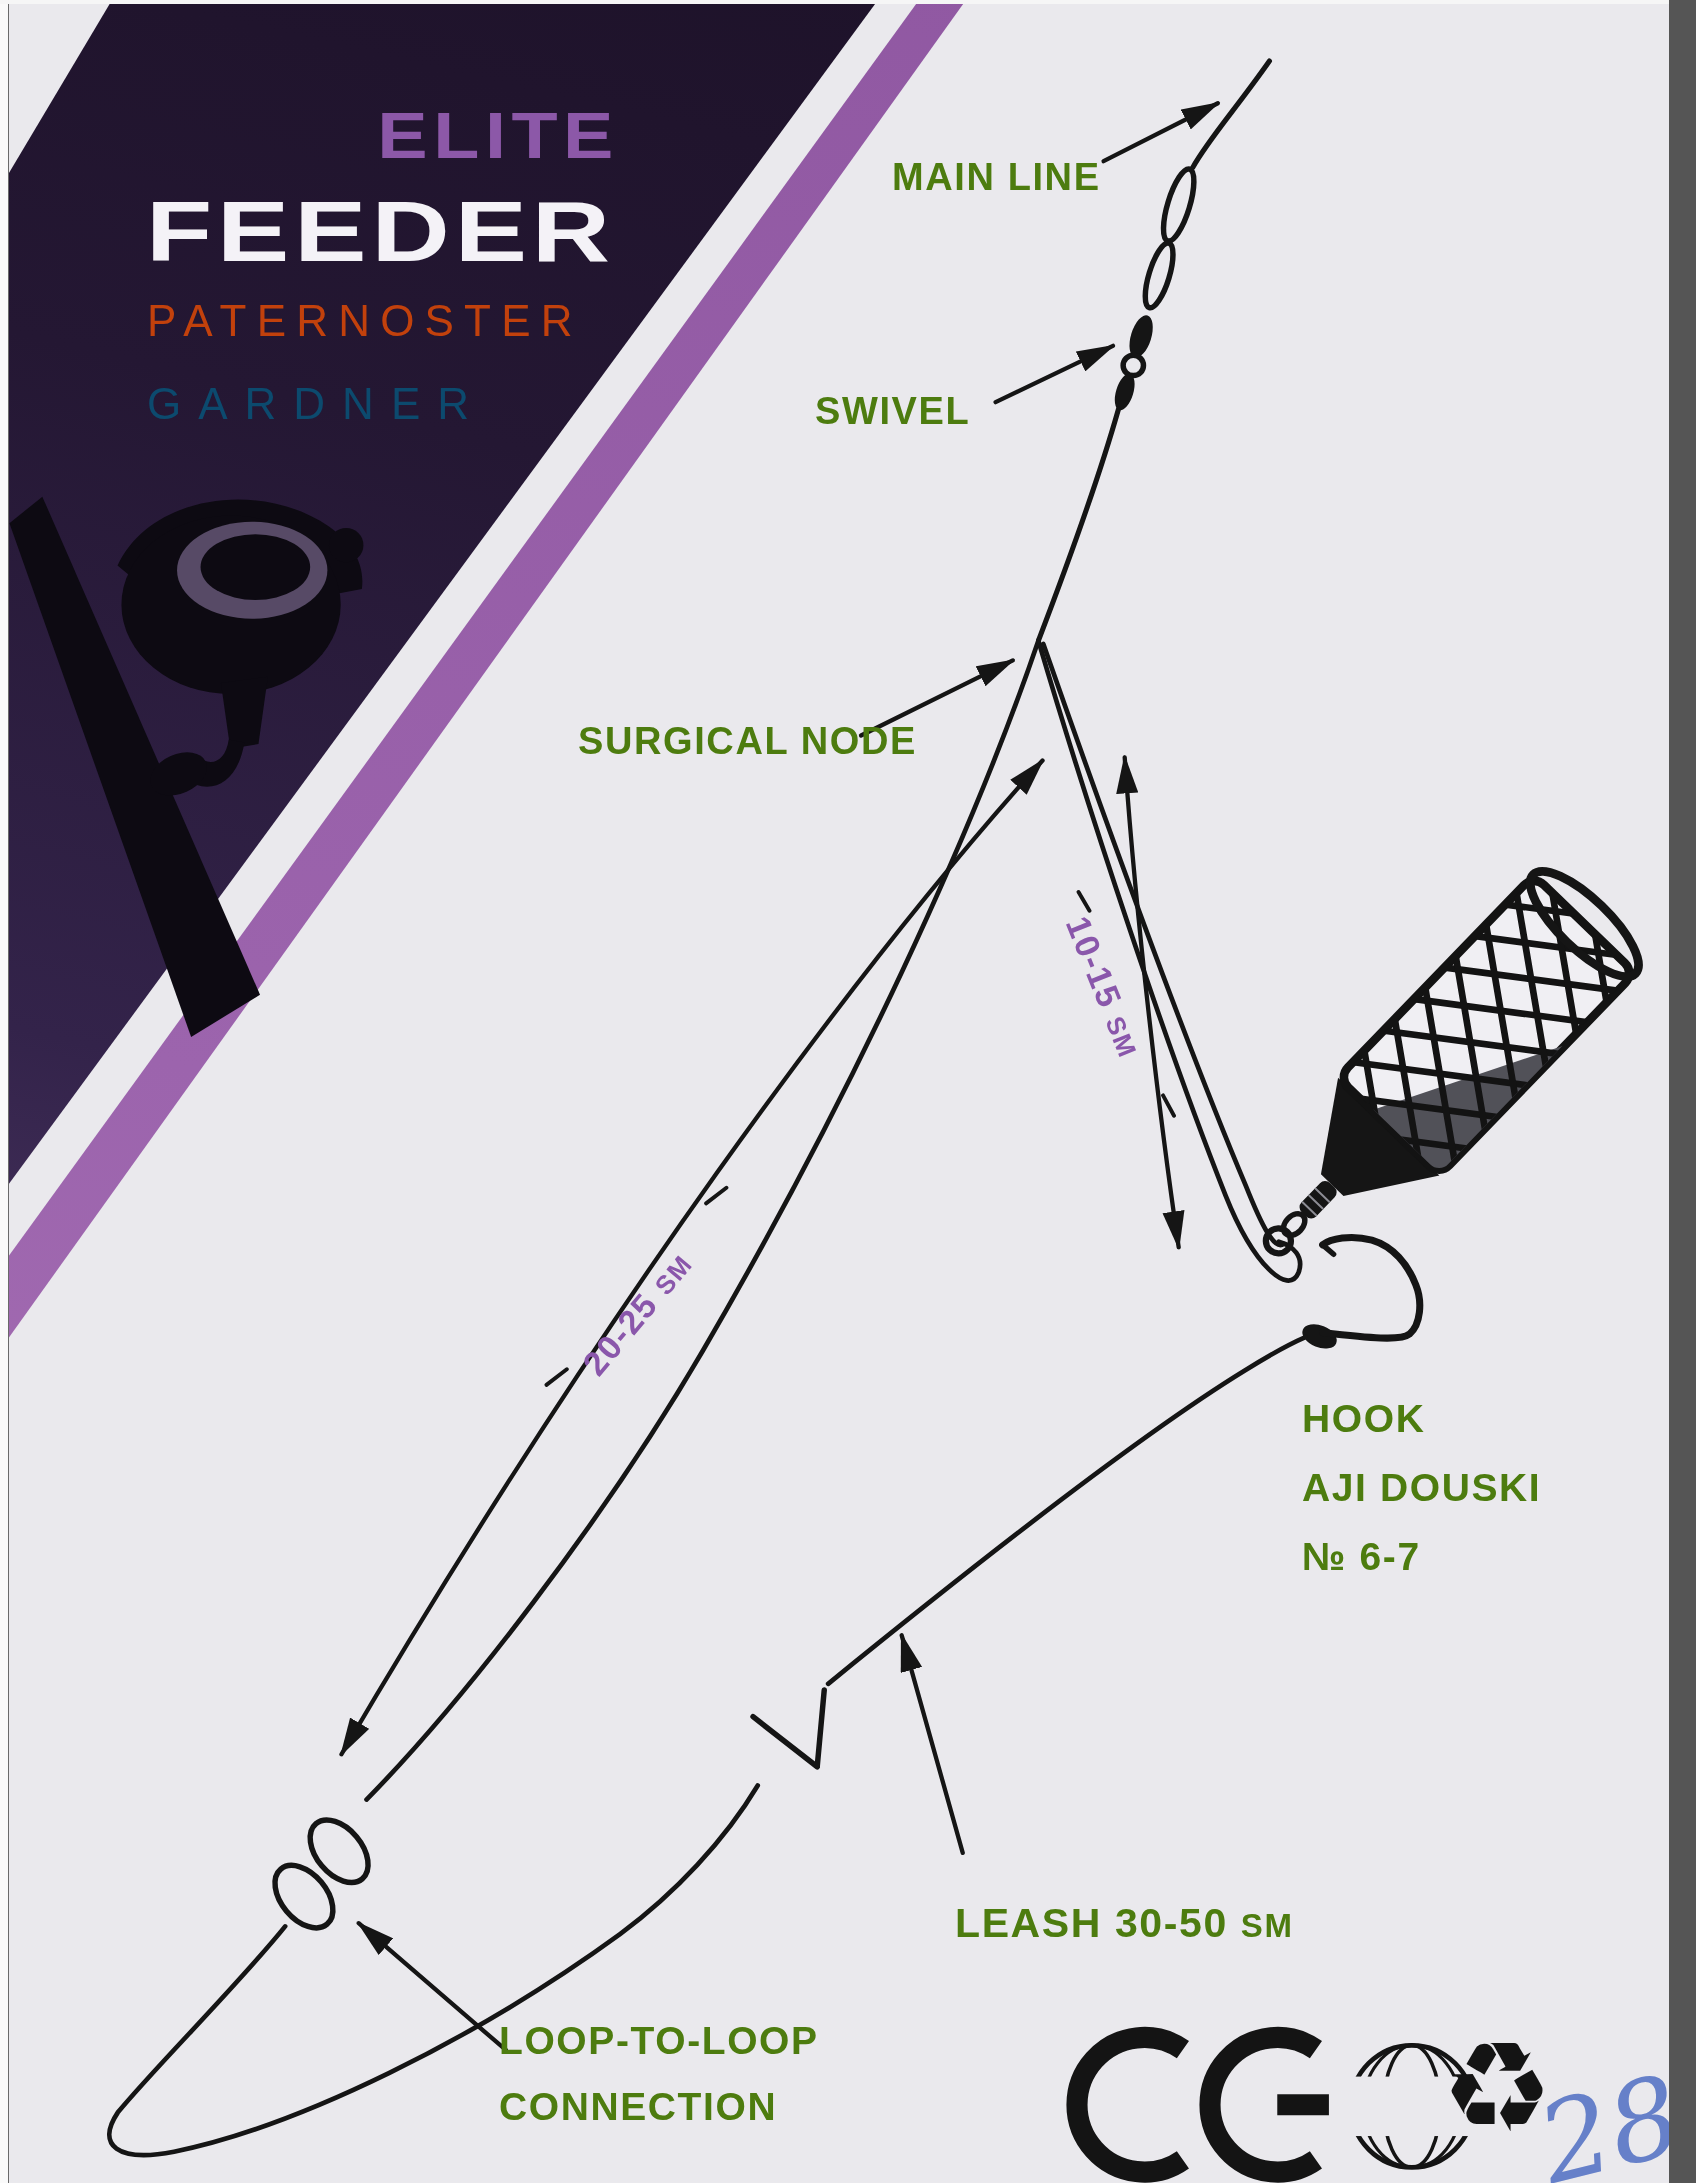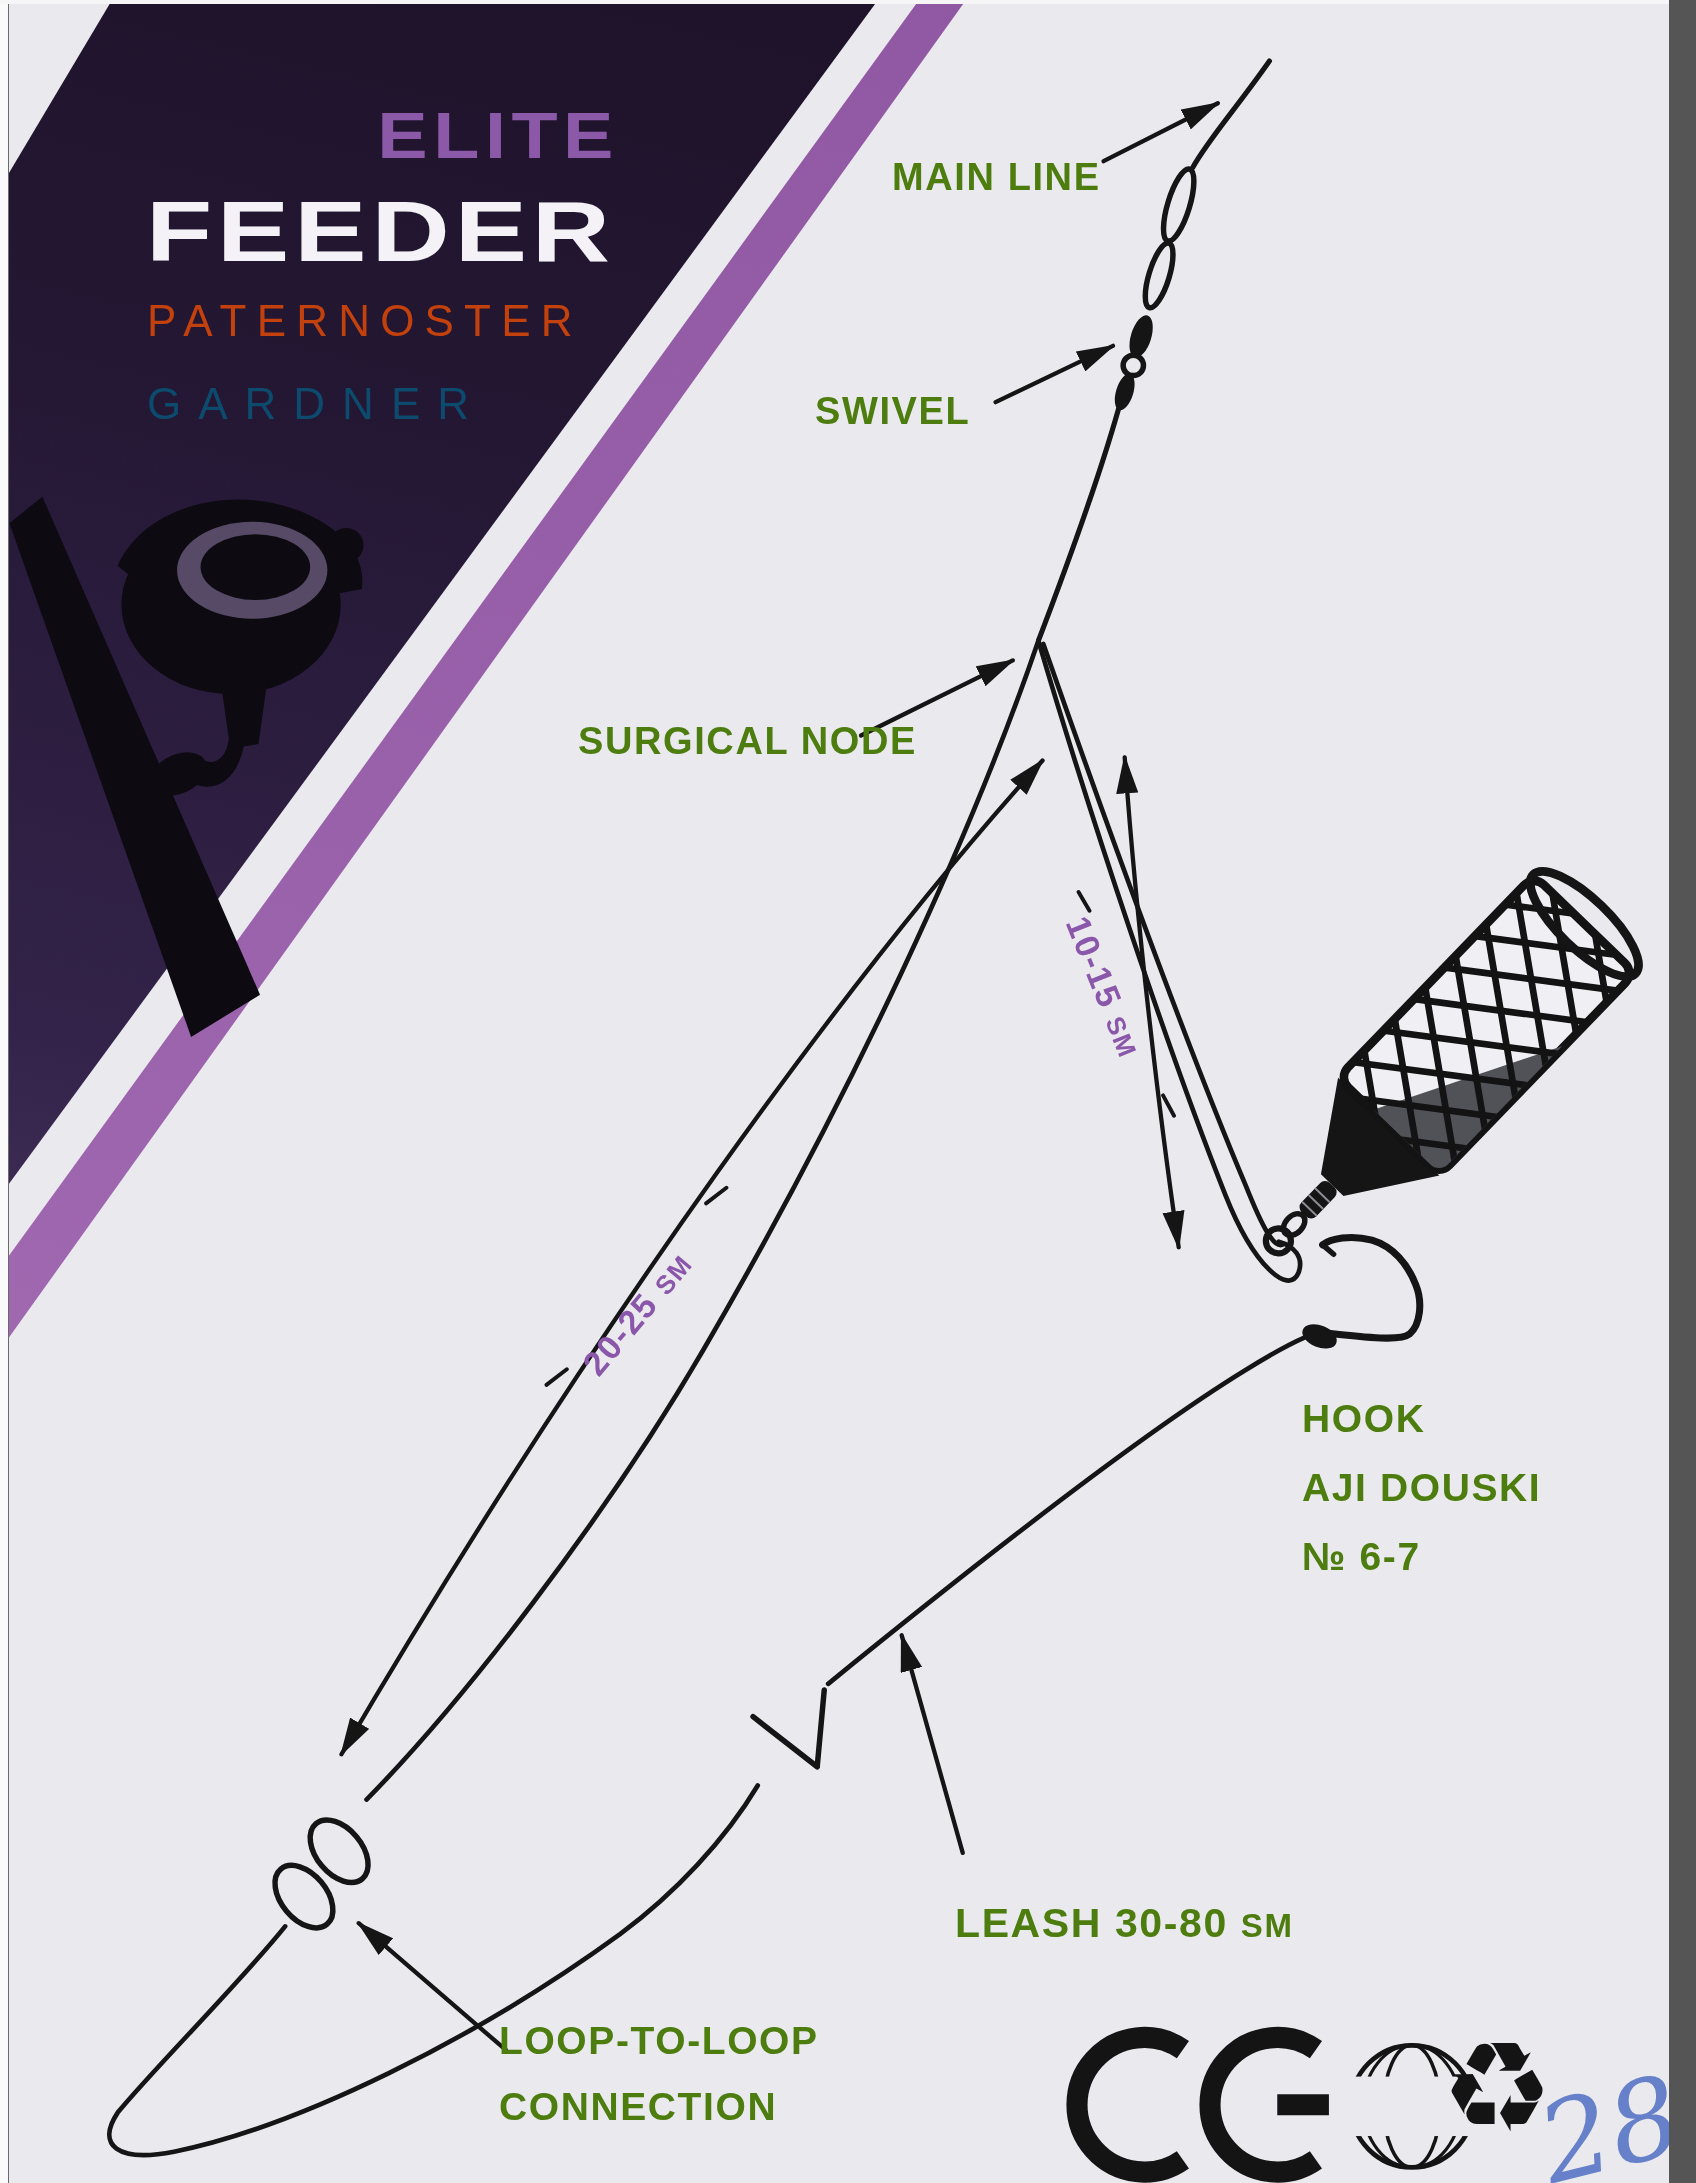--- a/index.html
+++ b/index.html
@@ -167,21 +167,21 @@
   <div class="measure" id="lbl-2025">
     <span>20-25</span>
     <span class="unit">SM</span>
   </div>
   <div class="dlabel" id="lbl-hook">
     <div>HOOK</div>
     <div>AJI DOUSKI</div>
     <div>№ 6-7</div>
   </div>
   <div class="dlabel" id="lbl-leash">
-    <span>LEASH 30-80</span>
+    <span>LEASH 30-50</span>
     <span class="unit" style="font-size:33px">SM</span>
   </div>
   <div class="dlabel" id="lbl-loop">
     <div>LOOP-TO-LOOP</div>
     <div>CONNECTION</div>
   </div>
 
   <div class="abs" id="recycle">♻</div>
   <div class="abs" id="pagenum">28</div>
 

